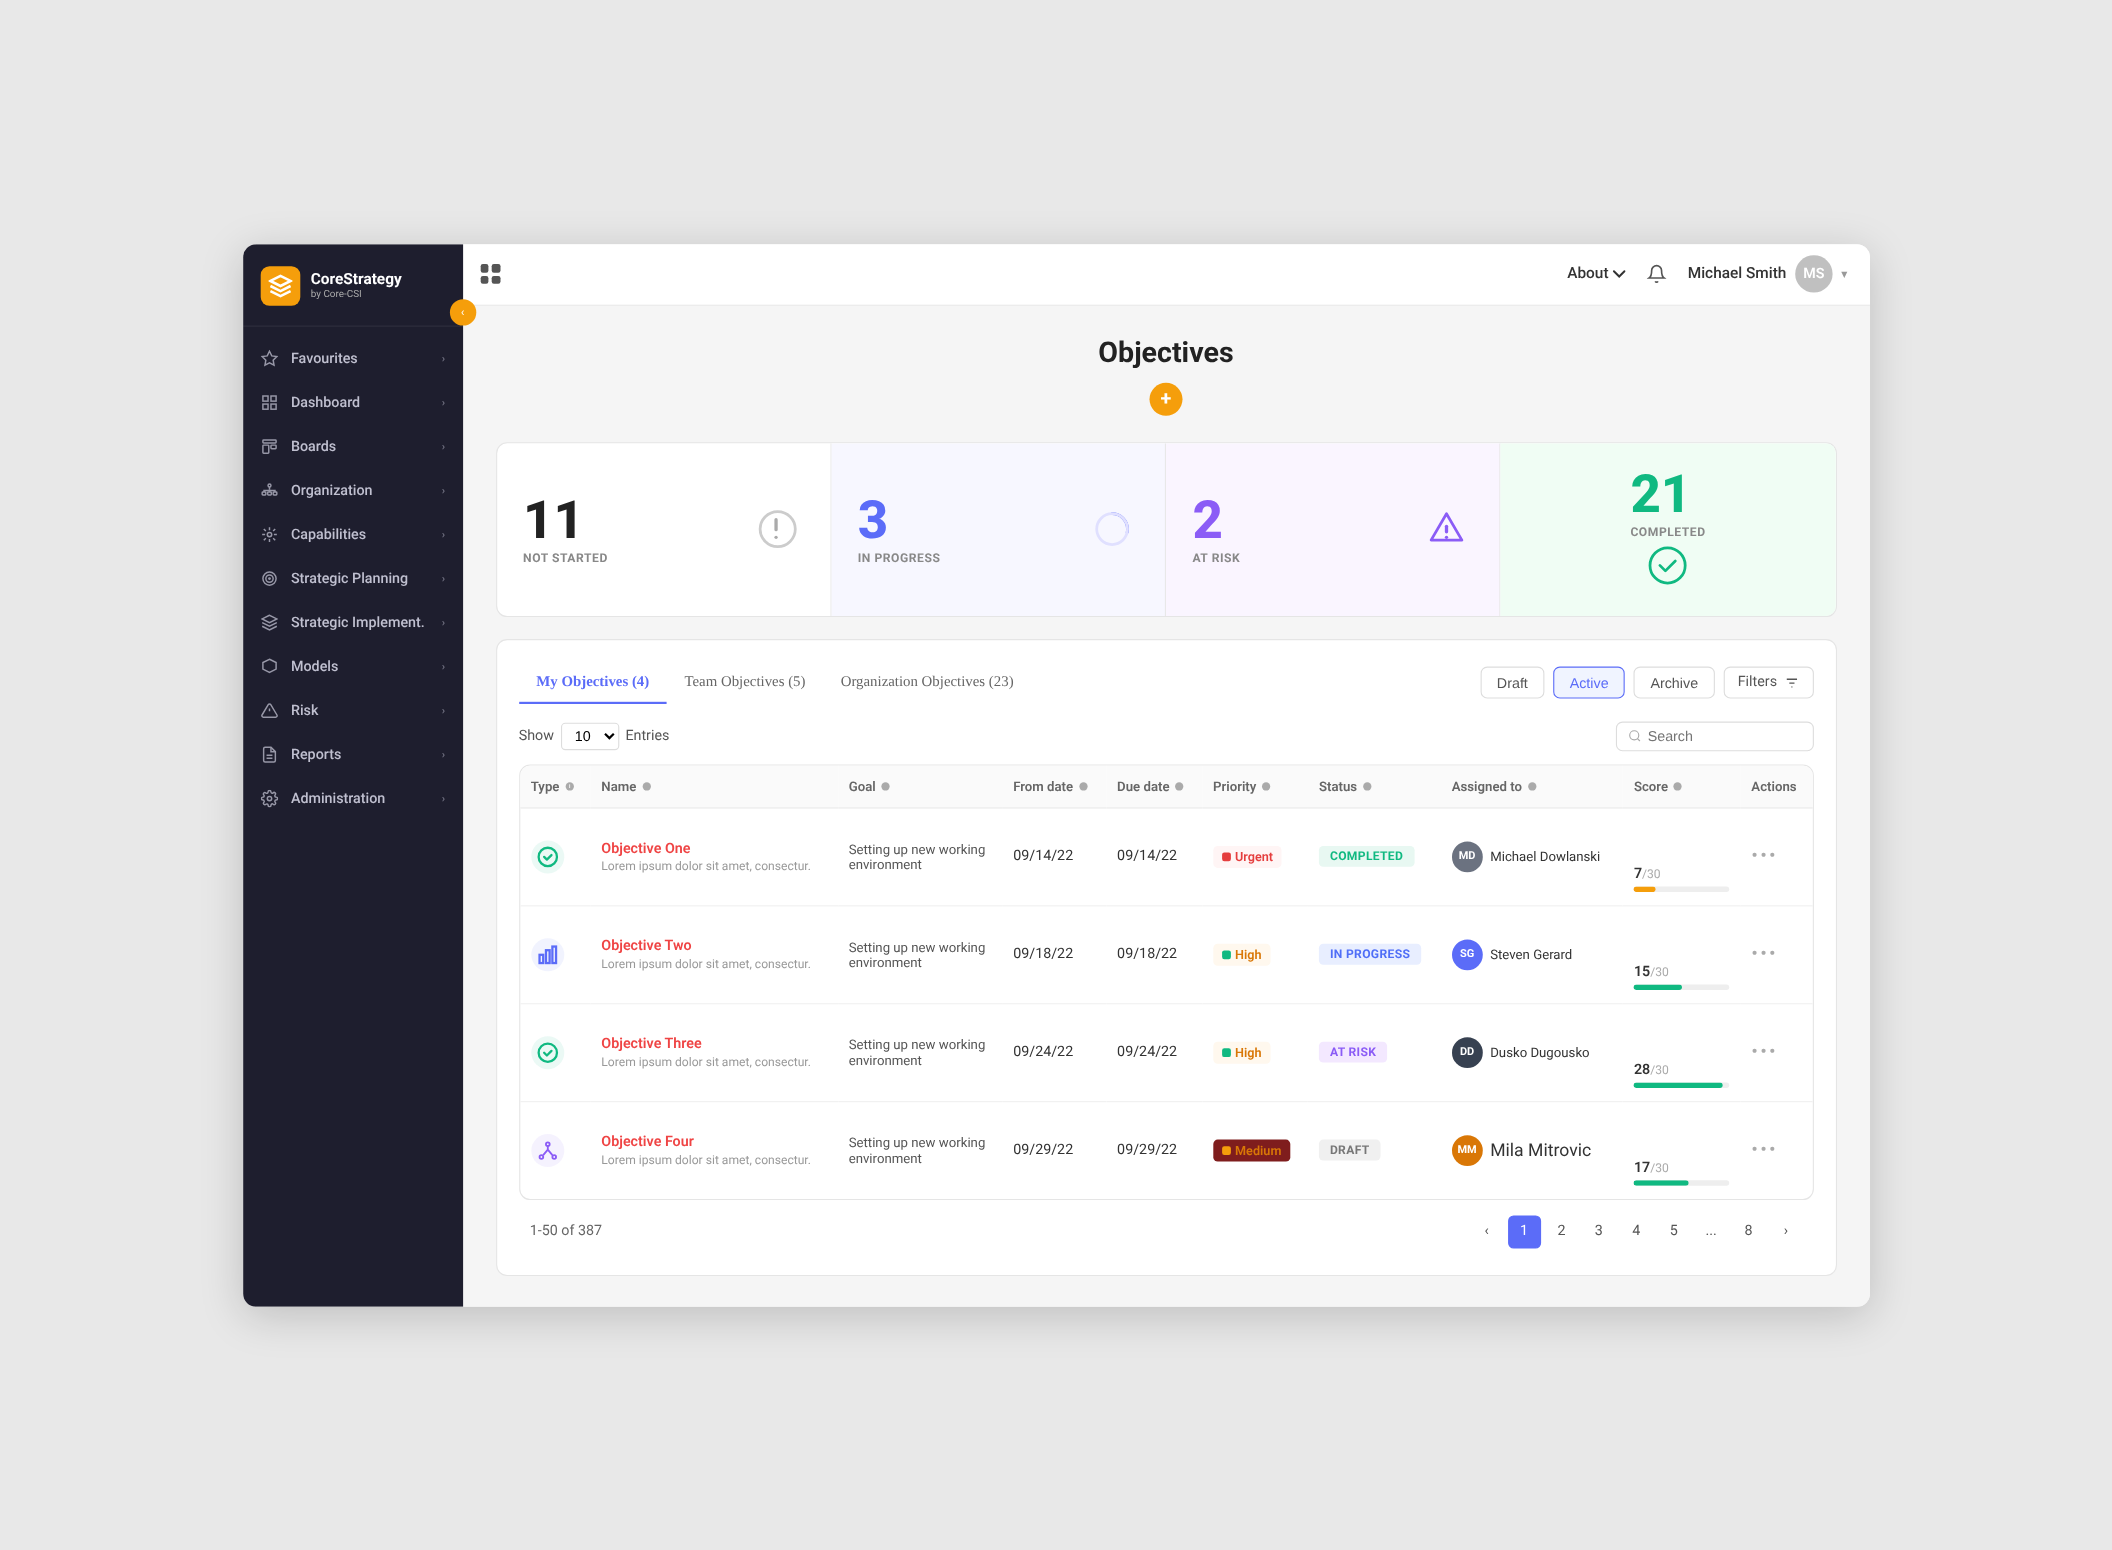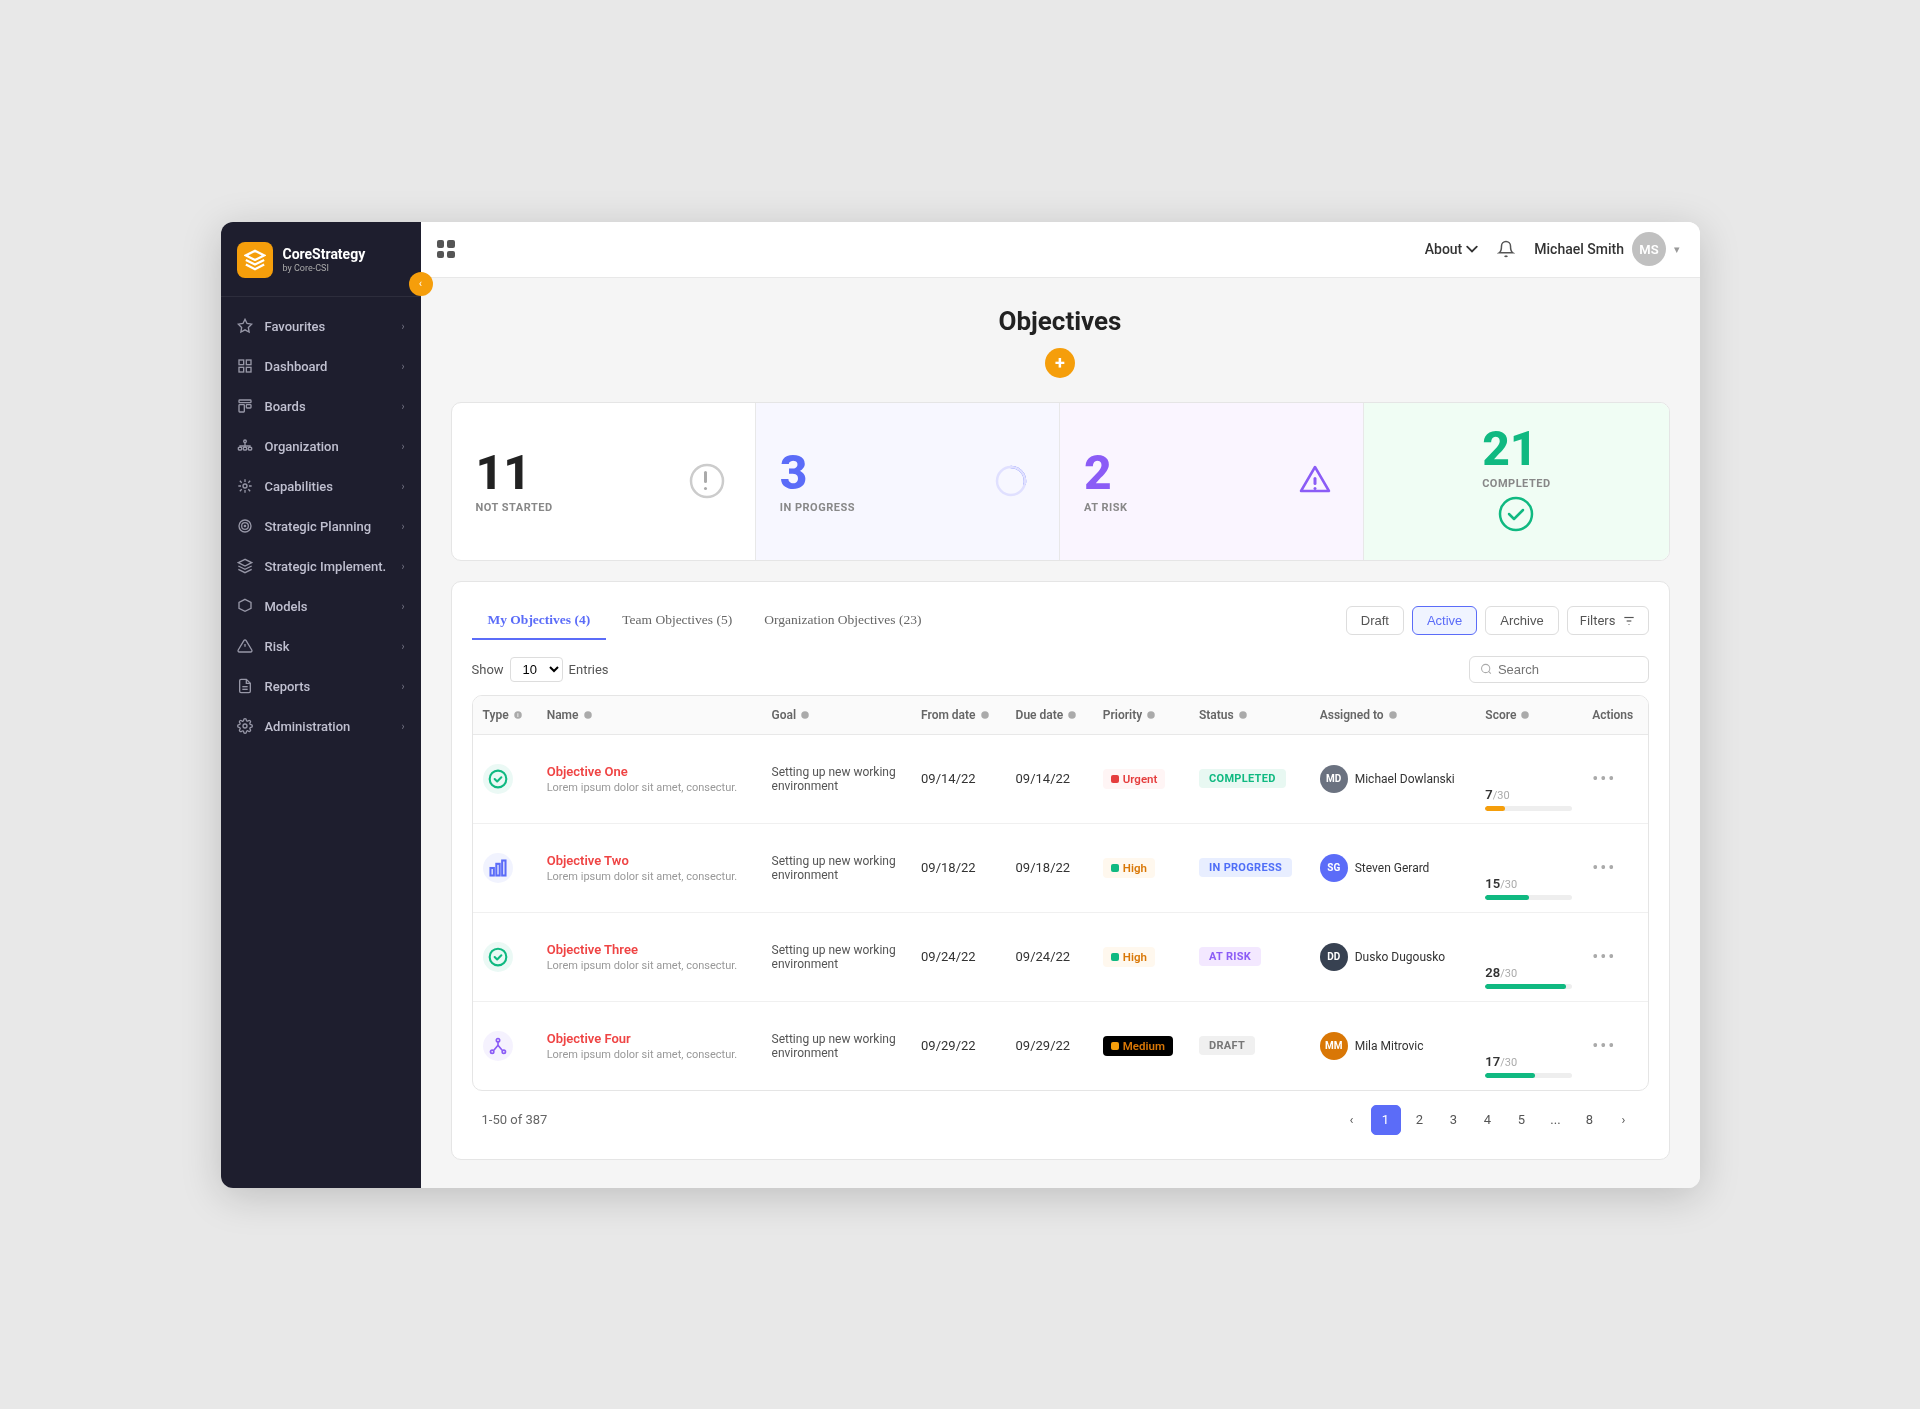--- a/index.html
+++ b/index.html
@@ -917,32 +917,32 @@
       </div>
     </td>
     <td>
       <div class="obj-name">Objective Four</div>
       <div class="obj-desc">Lorem ipsum dolor sit amet, consectur.</div>
     </td>
     <td style="font-size:12px;color:#555;max-width:140px;">Setting up new working environment</td>
     <td>09/29/22</td>
     <td>09/29/22</td>
     <td>
-      <span class="priority-badge" style="background:#000000;color:#d97706">
+      <span class="priority-badge" style="background:#7f1d1d;color:#d97706">
         <span style="width:8px;height:8px;border-radius:2px;background:#f59e0b;display:inline-block;"></span>
         Medium
       </span>
     </td>
     <td>
       <span class="status-badge status-draft">DRAFT</span>
     </td>
     <td>
       <div class="assigned-user">
         <div class="assigned-avatar" style="background:#d97706">MM</div>
-        <span style="font-size:12px;">Mila Mitrovic</span>
+        <span style="font-size:16px;">Mila Mitrovic</span>
       </div>
     </td>
     <td>
       <div class="score-container">
         <div class="score-text">17<span>/30</span></div>
         <div class="score-bar">
           <div class="score-fill" style="width:57%;background:#10b981"></div>
         </div>
       </div>
     </td>

